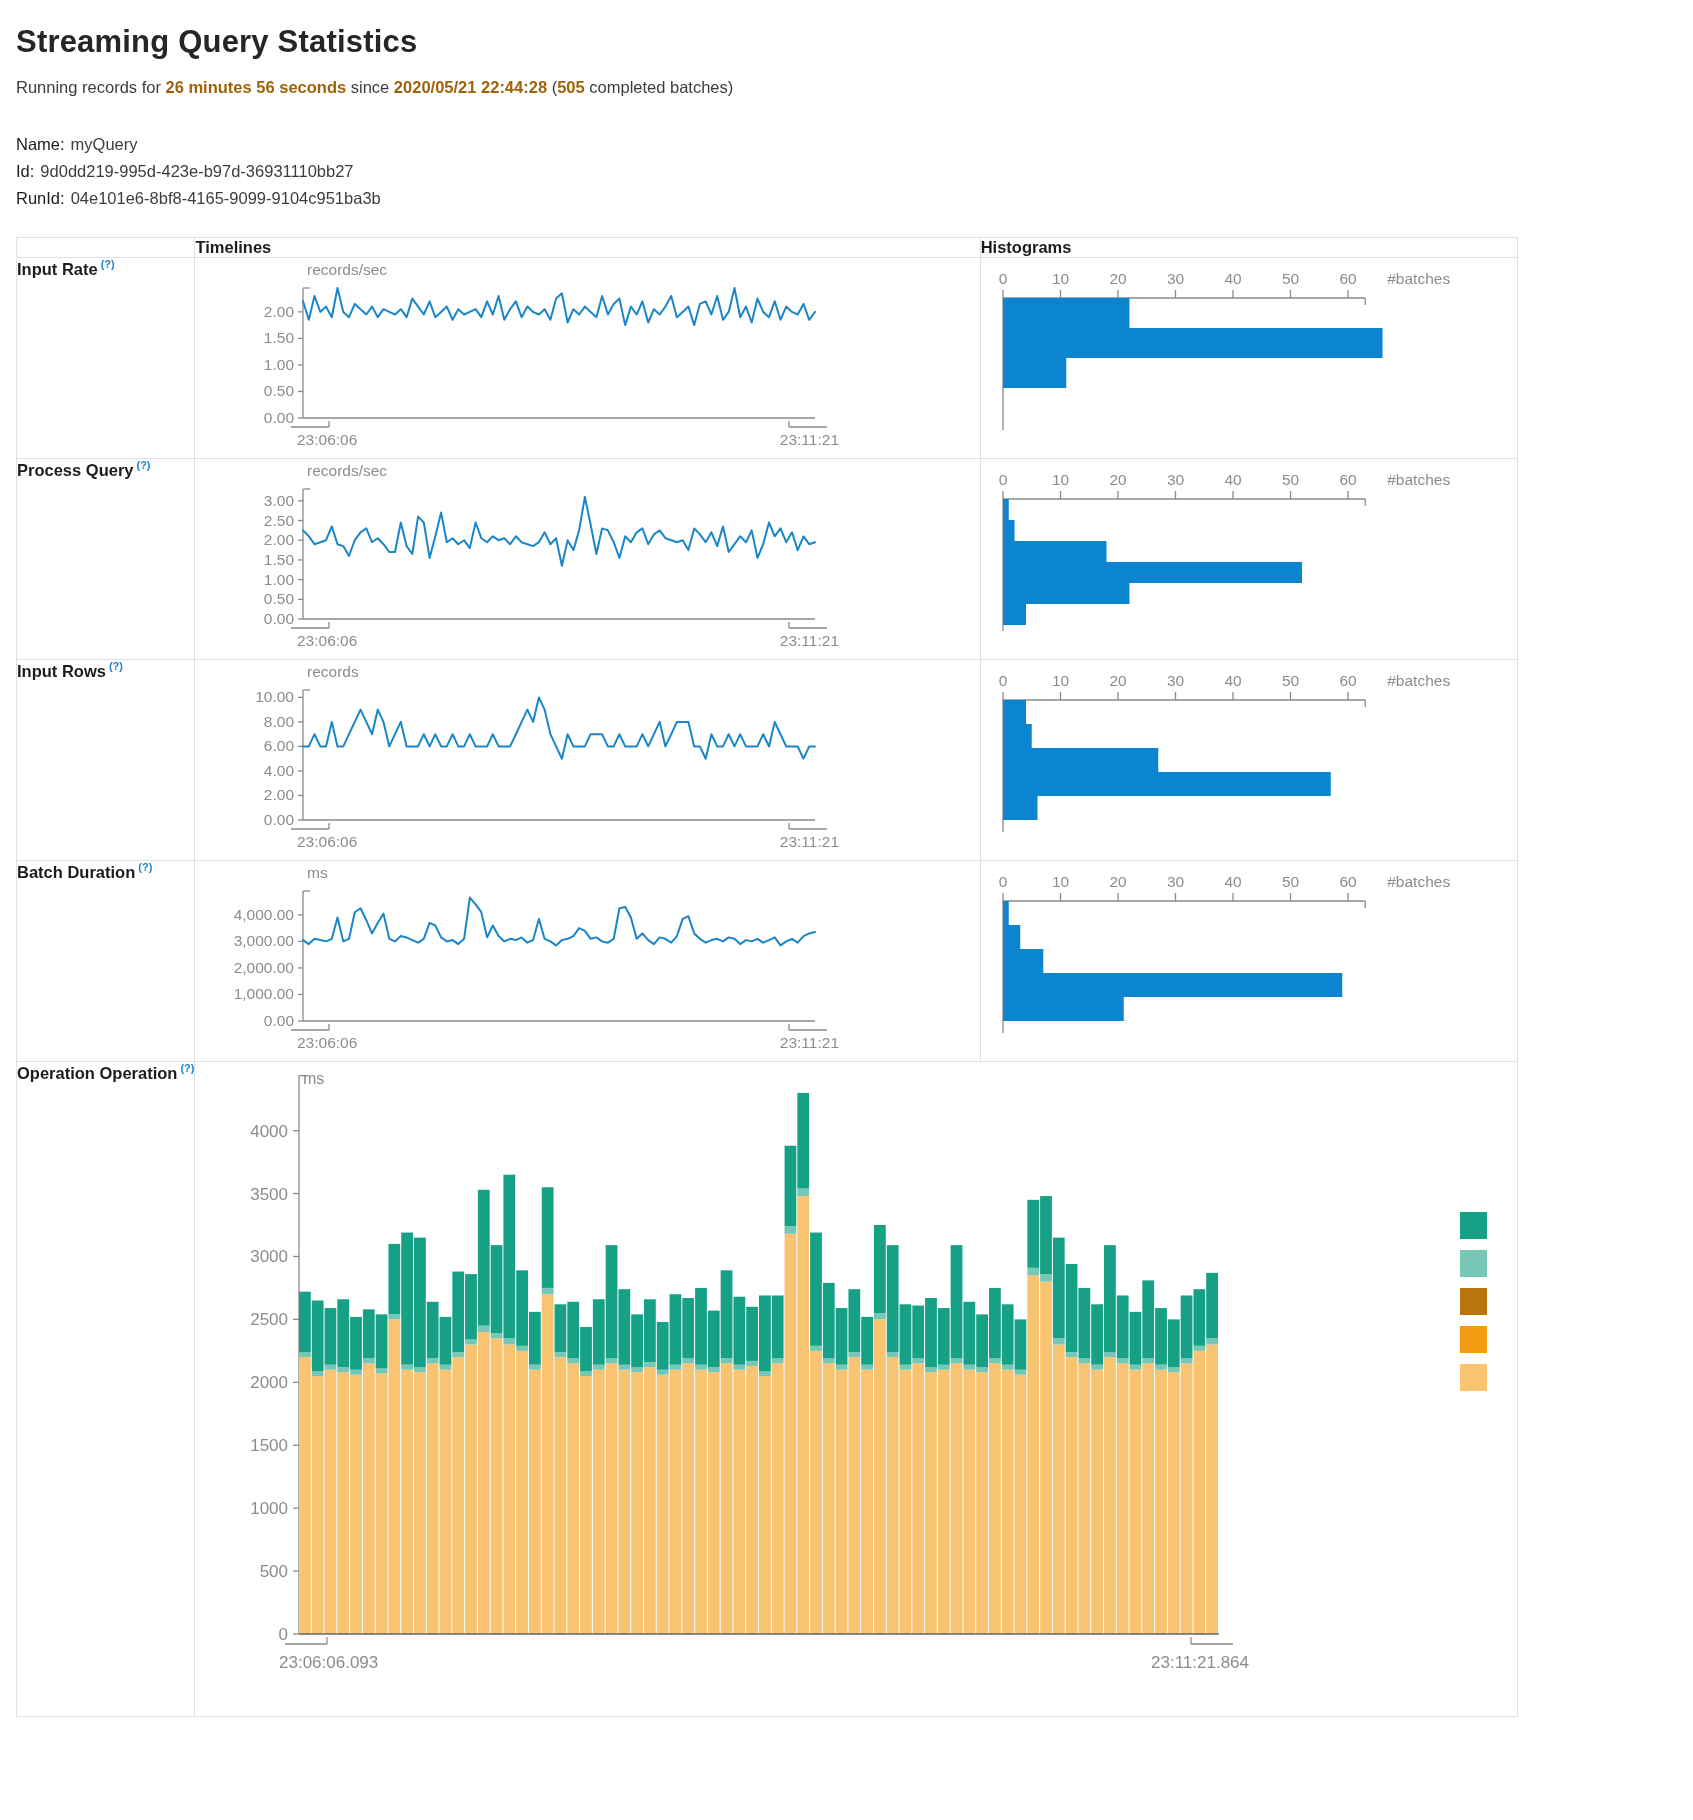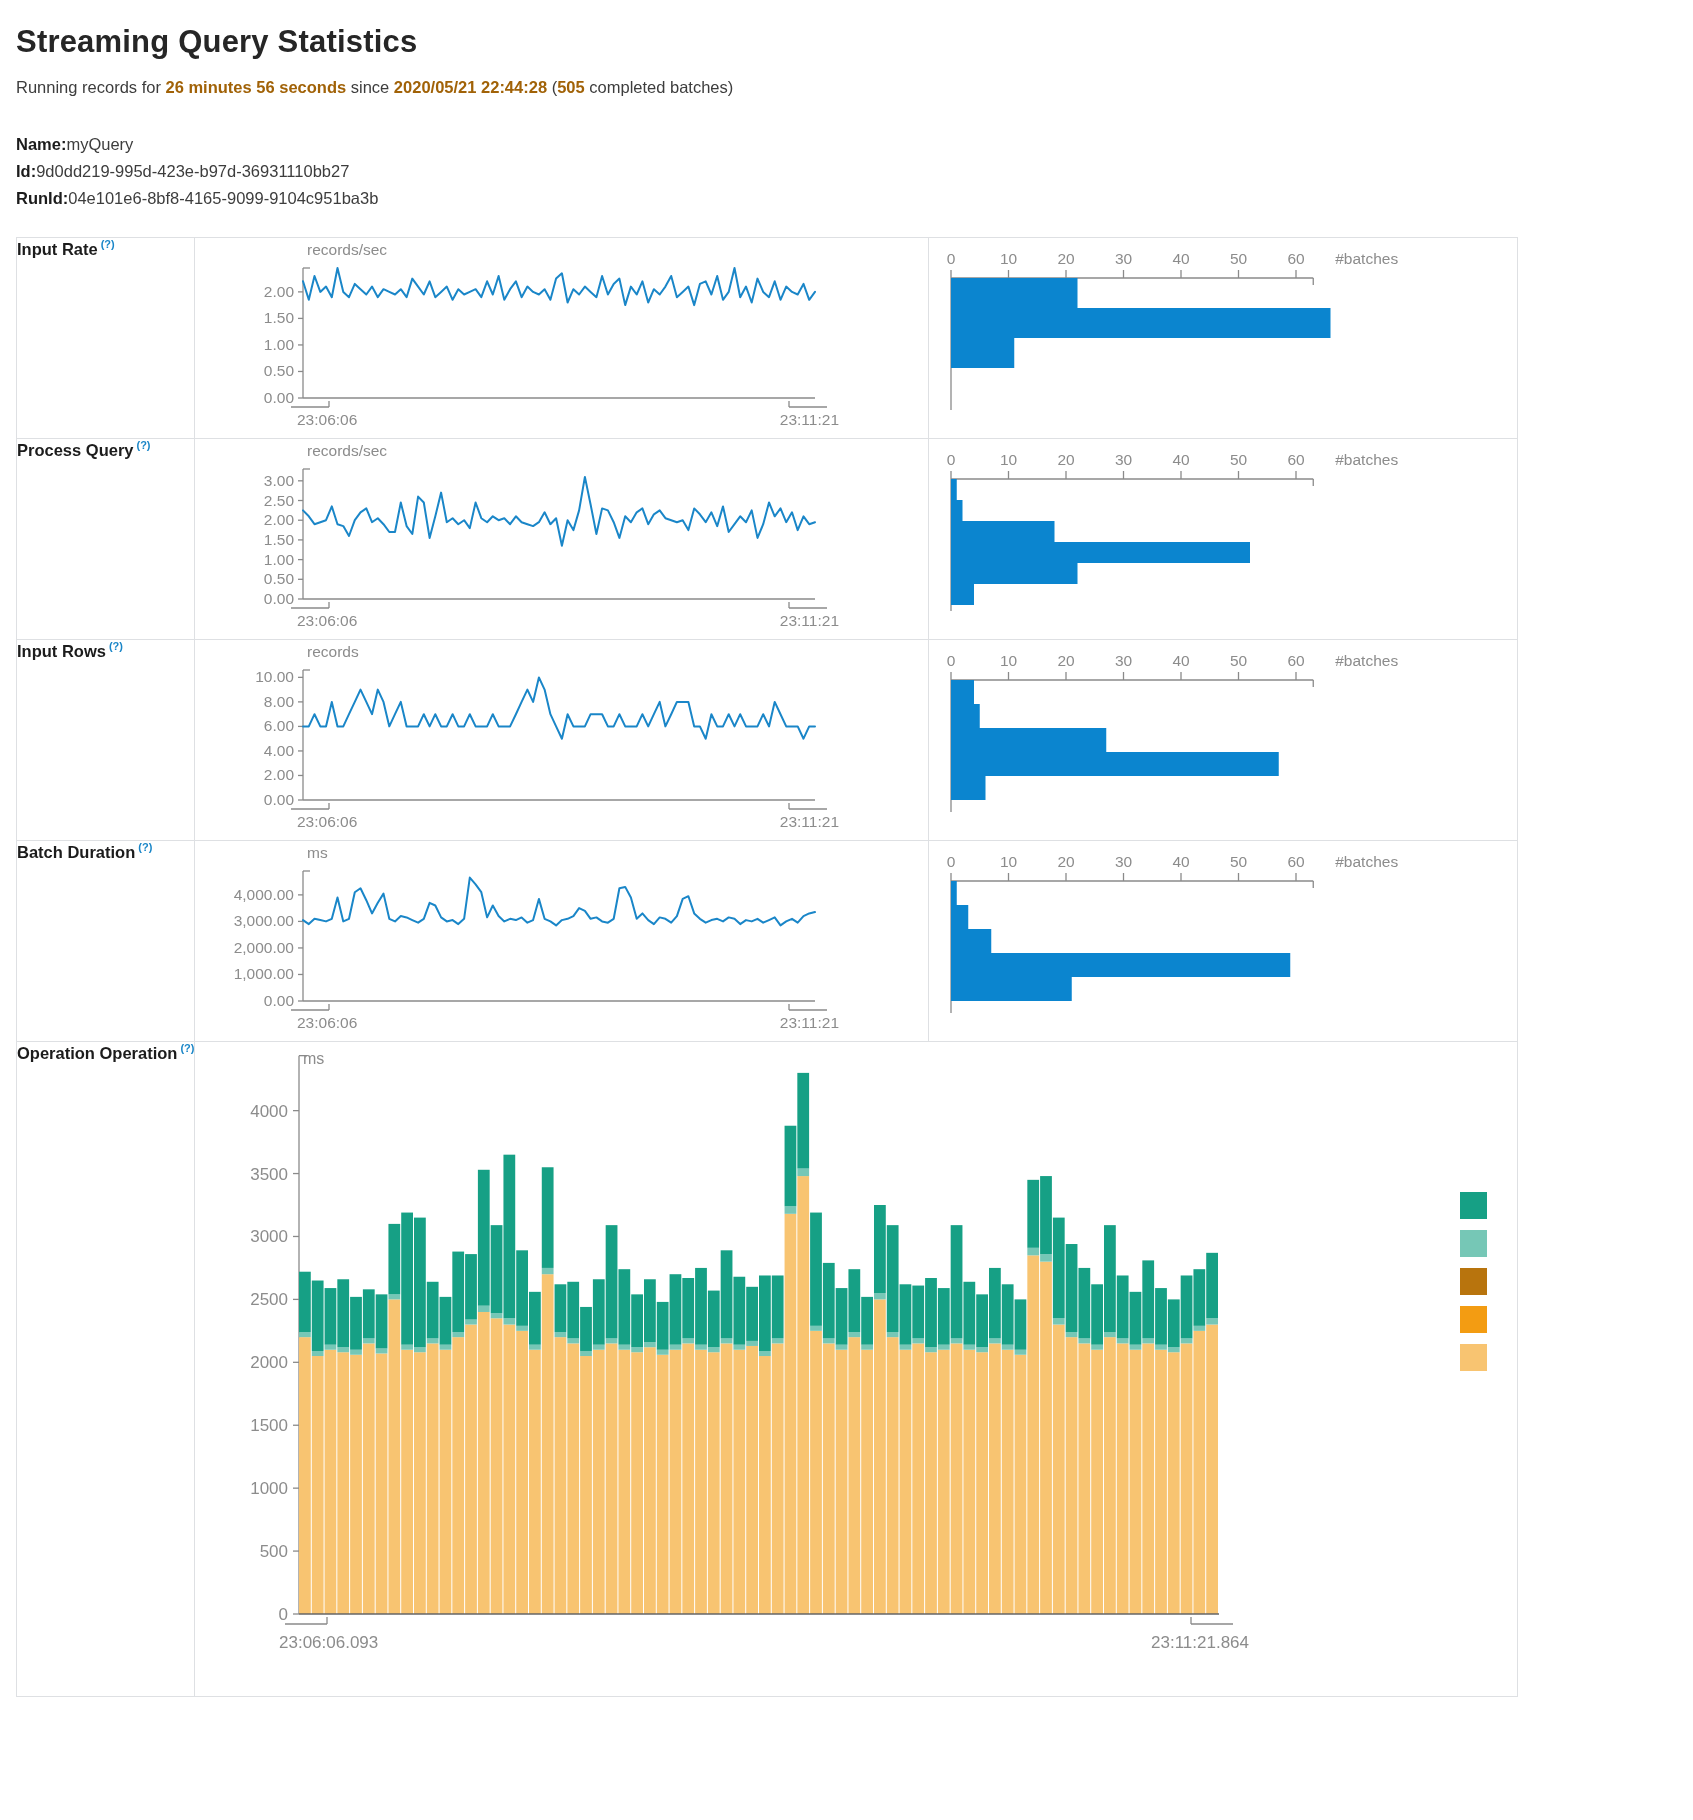--- a/index.html
+++ b/index.html
@@ -2,21 +2,21 @@
 <html><head>
 <meta charset="utf-8">
 <style>
   html,body{margin:0;padding:0;background:#fff;color:#333;
     font-family:"Liberation Sans","DejaVu Sans",sans-serif;}
   .page{width:1400px;box-sizing:border-box;padding:10px 0 30px 16px;}
   h1{font-size:31px;margin:14px 0 0 0;color:#262626;letter-spacing:.2px;}
   .subtitle{margin-top:18px;font-size:16.5px;color:#3d3d3d;white-space:pre-wrap;}
   .subtitle b,.meta b{color:#a16207;}
   .meta{margin-top:34px;font-size:16.5px;line-height:1.65;color:#3d3d3d;}
-  .meta .lbl{font-weight:bold;color:#1c1c1c;}
+  .meta .lbl{font-weight:normal;margin-right:6px;color:#1c1c1c;}
   table.stats{border-collapse:collapse;margin-top:24px;background:#fff;}
   table.stats th,table.stats td{border:1px solid #dee0e3;padding:0;vertical-align:top;}
   th.c1,td.c1{width:250px;margin-left:16px;}
   th.c2{width:788px;}
   th.c3{width:537px;}
   th{ text-align:left;font-size:16.5px;color:#1c1c1c;padding:15px 12px 15px 12px;}
   td.label-cell{vertical-align:middle;padding-left:17px;font-size:16.5px;
     font-weight:bold;color:#1c1c1c;white-space:nowrap;}
   sup.help{font-size:11px;color:#1a86c8;margin-left:3px;font-weight:bold;cursor:pointer;}
   td.chart-cell{padding:10px 0 8px 0;}
@@ -31,20 +31,25 @@
   <div class="subtitle"><span>Running records for </span><b>26 minutes 56 seconds</b><span> since </span><b>2020/05/21 22:44:28</b><span> (</span><b>505</b><span> completed batches)</span></div>
 
   <div class="meta">
     <div><span class="lbl">Name:</span><span>myQuery</span></div>
     <div><span class="lbl">Id:</span><span>9d0dd219-995d-423e-b97d-36931110bb27</span></div>
     <div><span class="lbl">RunId:</span><span>04e101e6-8bf8-4165-9099-9104c951ba3b</span></div>
   </div>
 
   <table class="stats">
     <tbody>
+        <tr>
+      <th class="c1"></th>
+      <th class="c2">Timelines</th>
+      <th class="c3">Histograms</th>
+    </tr>
     <tr>
       <td class="c1 label-cell"><span>Input Rate</span><sup class="help">(?)</sup></td>
       <td class="chart-cell">
             <div class="chart"><svg width="660" height="196" viewBox="0 0 660 196">
                 <text x="112" y="17" text-anchor="start" font-size="15.5" fill="#8c8c8c" font-family="Liberation Sans, DejaVu Sans, sans-serif">records/sec</text>
                 <line x1="108" y1="30" x2="108" y2="160" stroke="#8a8a8a" stroke-width="1.3"></line>
                 <line x1="108" y1="30" x2="115" y2="30" stroke="#8a8a8a" stroke-width="1.3"></line>
                 <line x1="103" y1="160" x2="108" y2="160" stroke="#8a8a8a" stroke-width="1.3"></line>
                 <text x="99" y="165" text-anchor="end" font-size="15.5" fill="#8c8c8c" font-family="Liberation Sans, DejaVu Sans, sans-serif">0.00</text>
                 <line x1="103" y1="133.46938775510205" x2="108" y2="133.46938775510205" stroke="#8a8a8a" stroke-width="1.3"></line>

